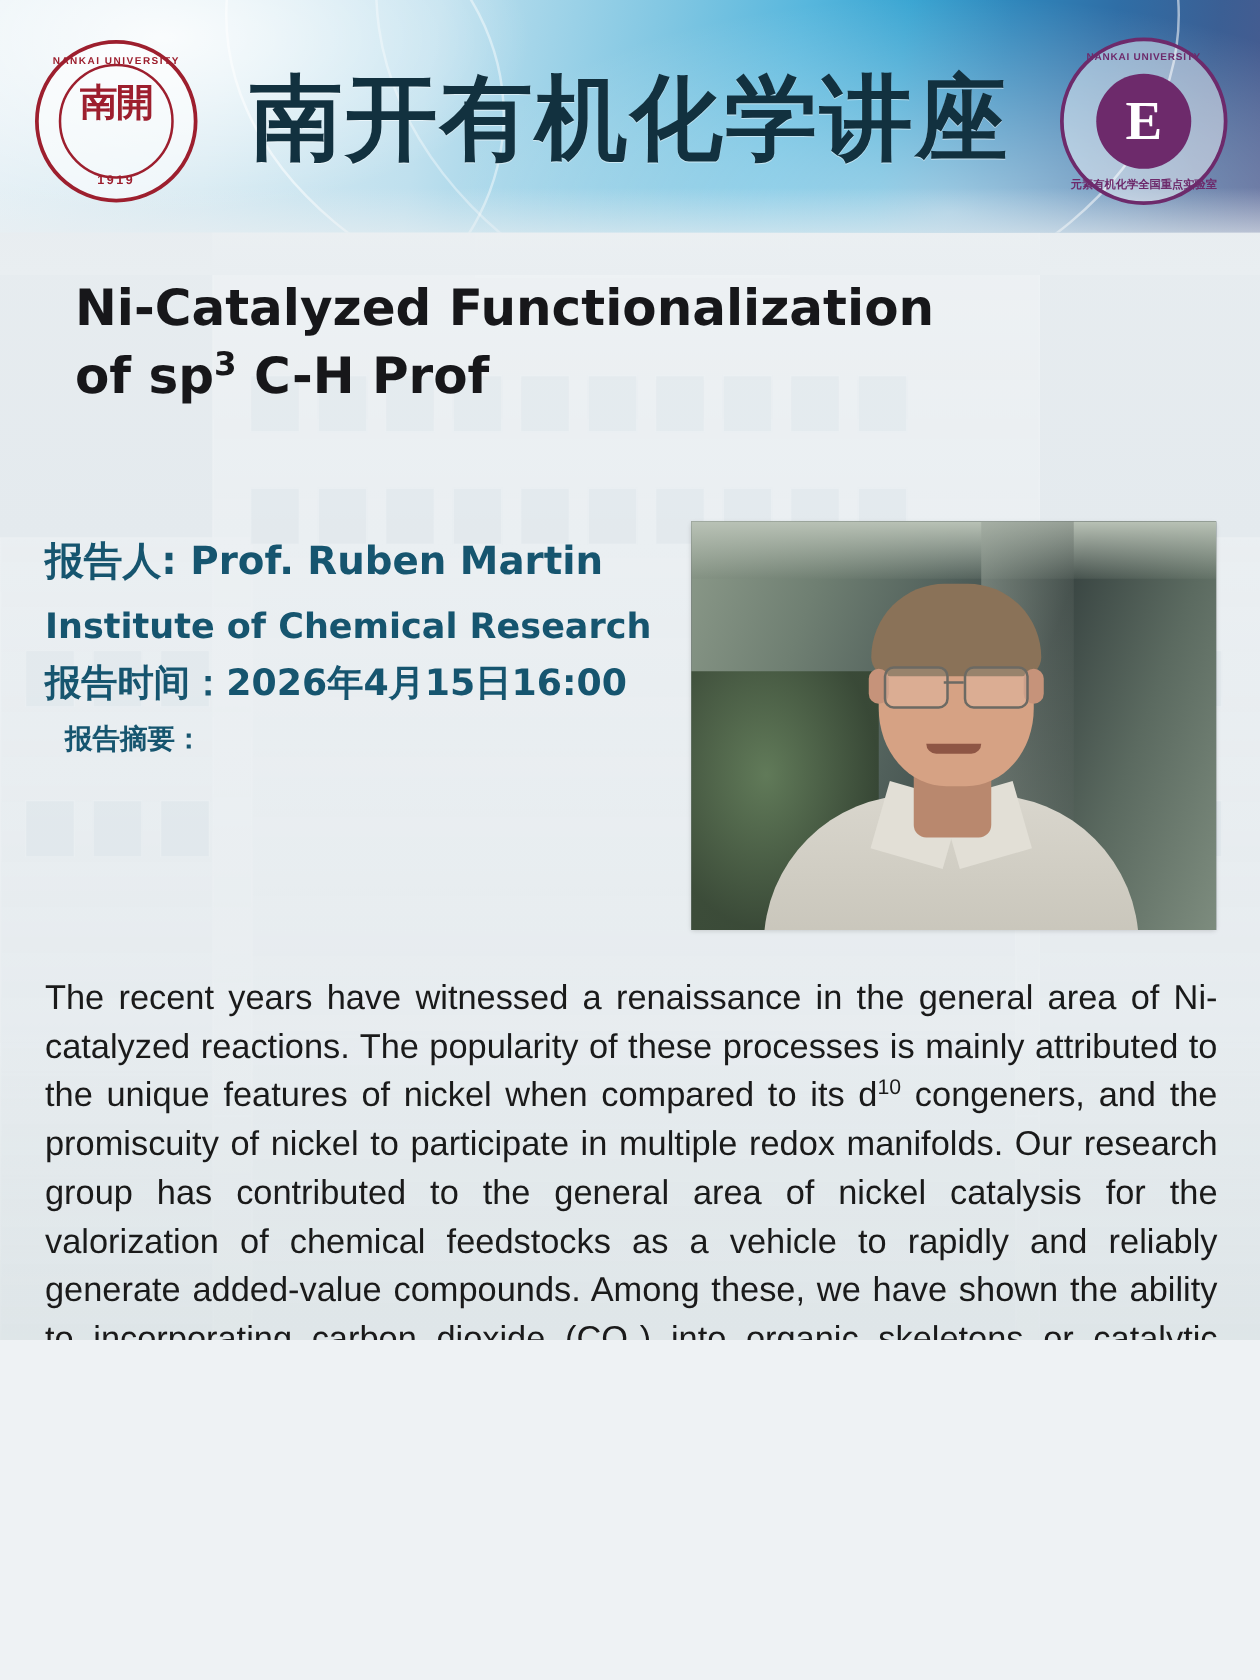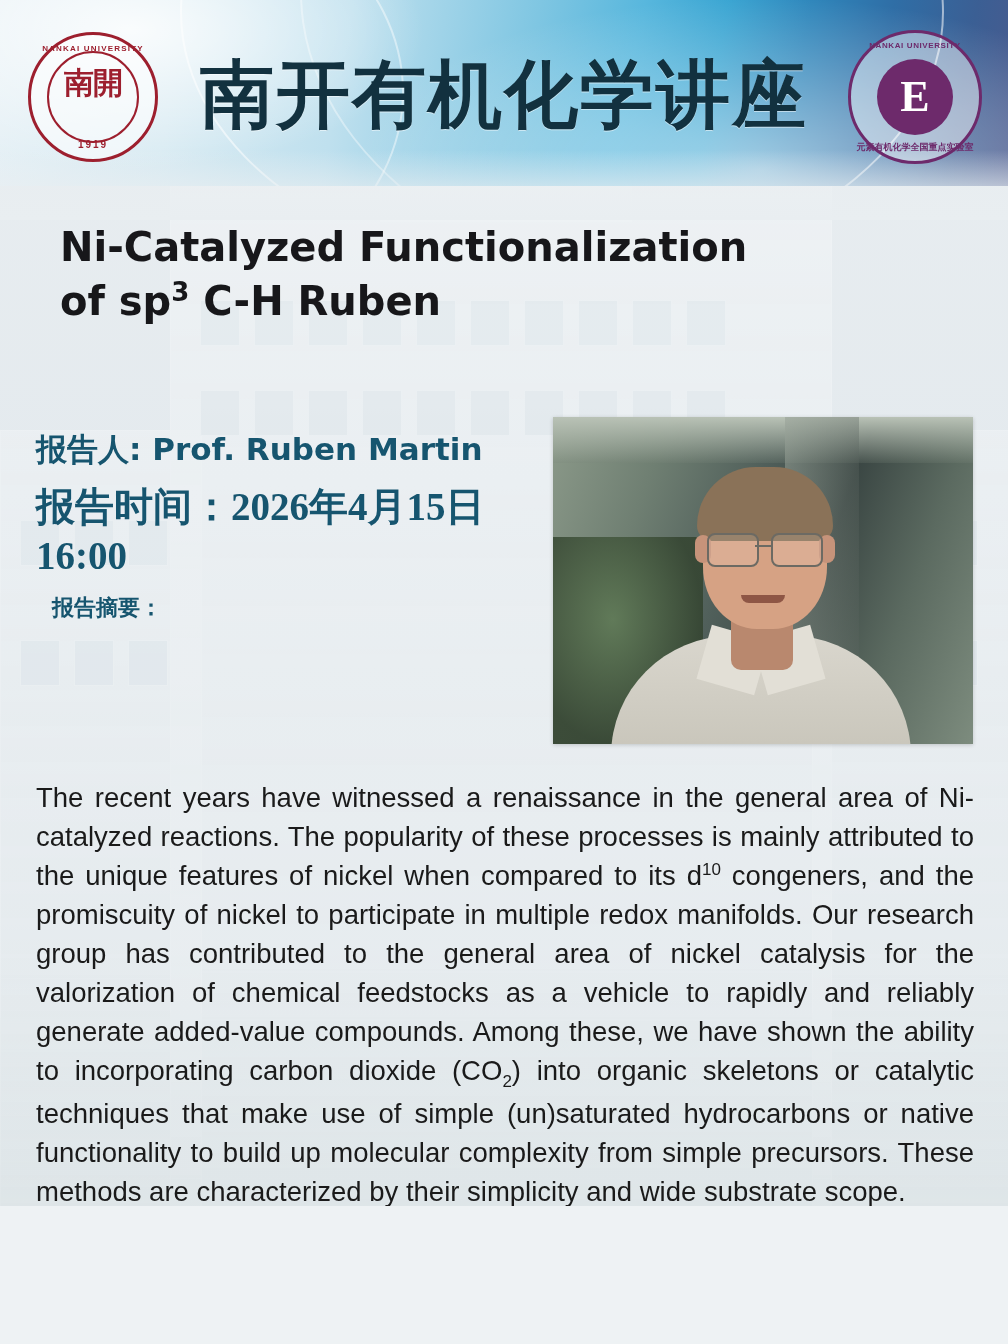--- a/index.html
+++ b/index.html
@@ -9,21 +9,21 @@
   body {
     width: 1008px;
     height: 1344px;
     font-family: "Liberation Sans", sans-serif;
     background: #eef2f4;
     overflow: hidden;
   }
   .poster {
     position: relative;
     width: 1008px;
-    height: 1206px;
+    height: 1072px;
     overflow: hidden;
     background: linear-gradient(180deg, #e9eef1 0%, #e4eaee 40%, #dfe6ea 100%);
   }
 
   
   .backdrop {
     position: absolute;
     inset: 0;
     opacity: 0.30;
     pointer-events: none;
@@ -216,21 +216,21 @@
   .info .row {
     font-family: "DejaVu Sans", sans-serif;
     font-weight: bold;
     color: #1b4f6b;
     margin-bottom: 14px;
     line-height: 1.25;
   }
   .info .speaker { font-size: 31px; color: #16556f; }
   .info .affil { font-size: 28px; color: #16556f; margin-bottom: 10px; }
   .info .affil2 { font-size: 28px; color: #16556f; margin-bottom: 16px; }
-  .info .time, .info .place { font-size: 39px; color: #16556f; font-family: Liberation Serif, serif; }
+  .info .time, .info .place { font-size: 29px; color: #16556f; }
   .info .abstract-label { font-size: 22px; color: #16556f; margin-bottom: 4px; margin-left: 16px; }
 
   
   .portrait {
     position: absolute;
     right: 35px; top: 417px;
     width: 420px; height: 327px;
     z-index: 4;
     overflow: hidden;
     background: #52585a;
@@ -389,29 +389,30 @@
     <div class="ring-top">NANKAI UNIVERSITY</div>
     <div class="disc">E</div>
     <div class="ring-bottom">元素有机化学全国重点实验室</div>
   </div>
 
   <div class="masthead">南开有机化学讲座</div>
 
   <div class="lecture-title">
     <div>Ni-Catalyzed Functionalization</div>
     <div>
-      <span>of sp</span><span class="sup">3</span><span> C-H Ruben</span>
+      <span>of sp</span><span class="sup">3</span><span> C-H Prof</span>
     </div>
   </div>
 
   <div class="info">
     <div class="row speaker">
       <span>报告人:</span>
       <span>Prof. Ruben Martin</span>
     </div>
+    <div class="row affil">Institute of Chemical Research</div>
     <div class="row time">
       <span>报告时间：</span><span>2026年4月15日16:00</span>
     </div>
     <div class="row abstract-label">报告摘要：</div>
   </div>
 
   <div class="portrait">
     <div class="bg-wall"></div>
     <div class="ceiling"></div>
     <div class="pillar"></div>

